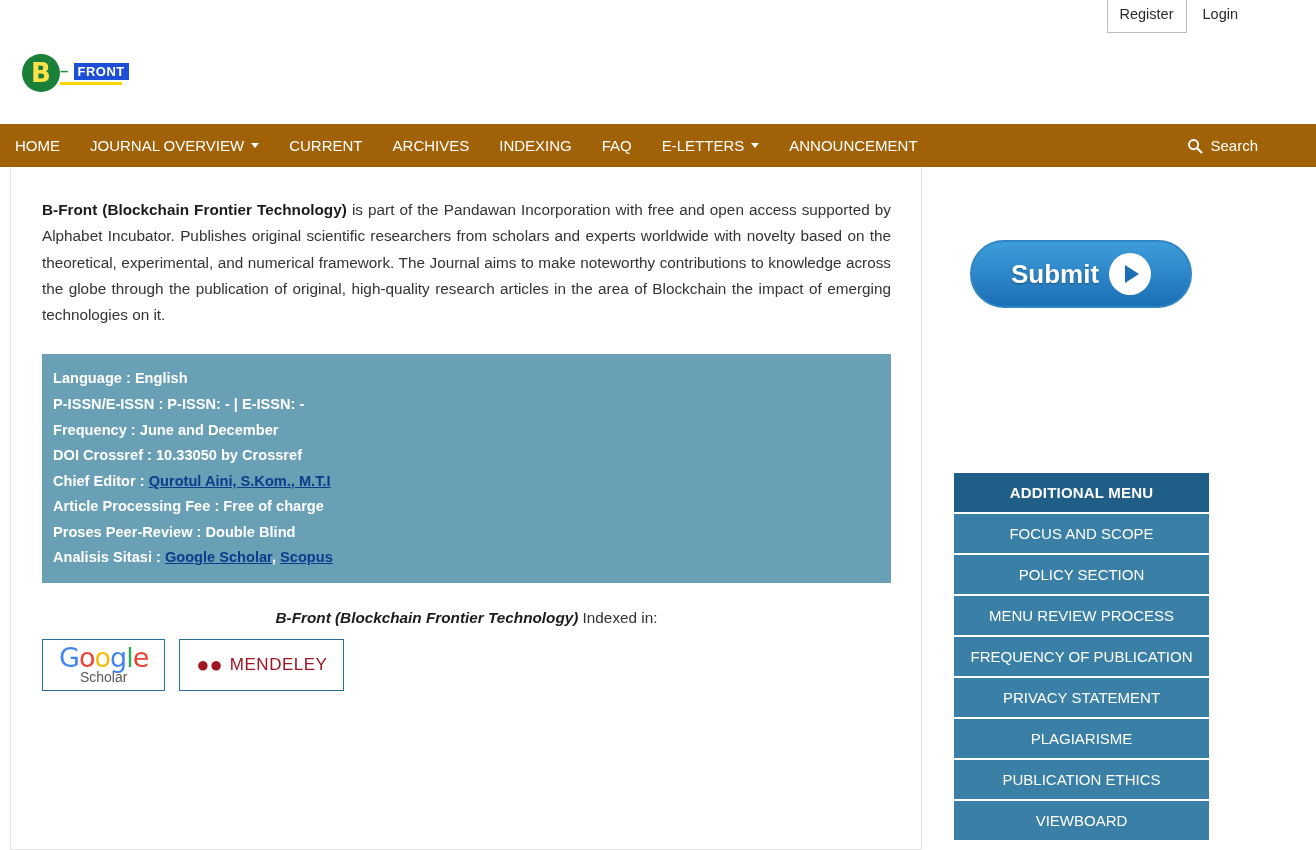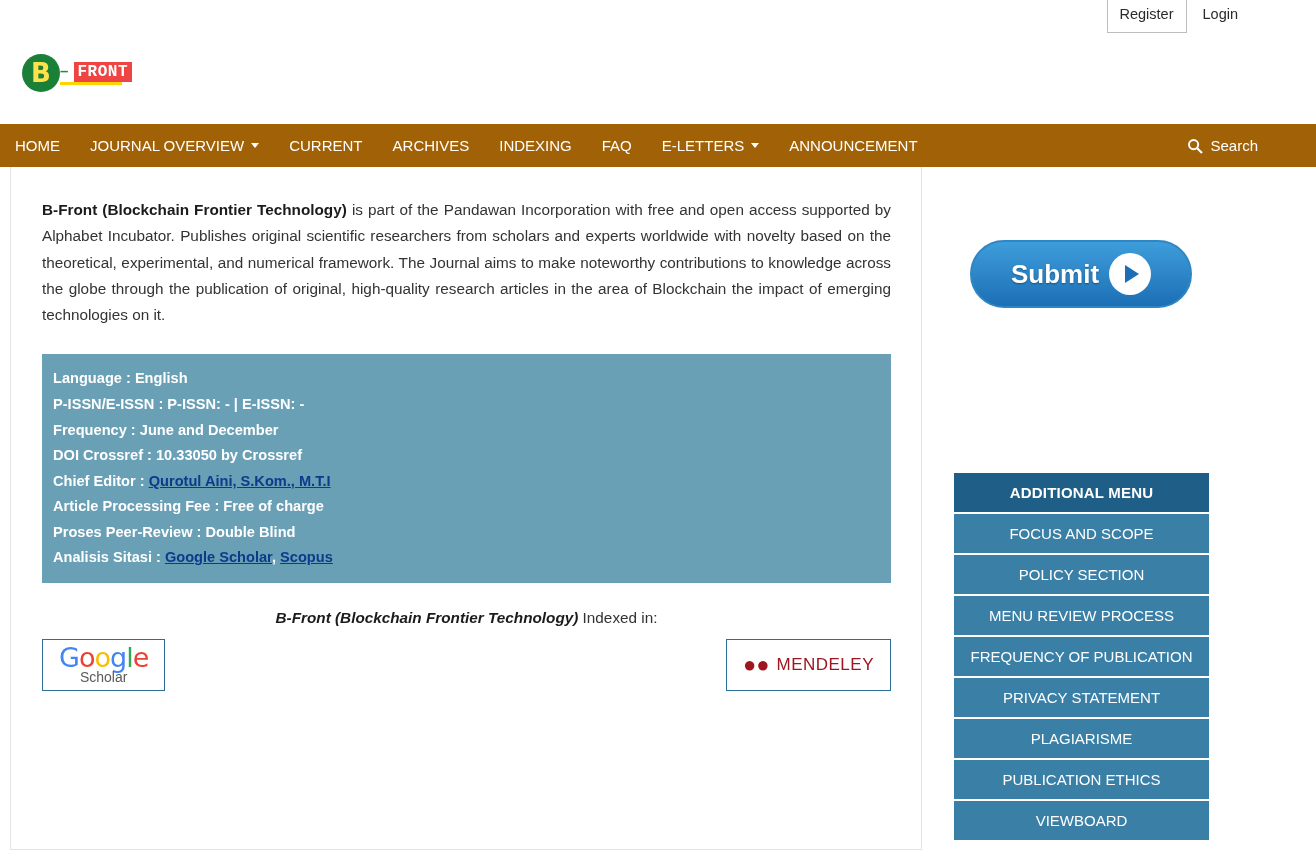--- a/index.html
+++ b/index.html
@@ -40,21 +40,21 @@
     font-weight: bold; font-size: 26px;
     display: flex; align-items: center; justify-content: center;
     font-family: "DejaVu Sans", sans-serif;
   }
   .logo-text {
     position: absolute; left: 48px; top: 12px;
     color: #1f8a3b; font-size: 15px; font-weight: bold; letter-spacing: .5px;
   }
   .logo-text .dash { color: #1f8a3b; }
   .logo-text .word {
-    background: #ef4444; color: #ffffff; padding: 1px 4px; font-size: 16px; font-family: Liberation Mono, monospace;
+    background: #1d4ed8; color: #ffffff; padding: 1px 4px; font-size: 13px;
   }
   .logo-underline {
     position: absolute; left: 48px; top: 32px; width: 62px; height: 3px; background: #ffd400;
   }
 
   
   .navbar {
     position: absolute; top: 124px; left: 0; width: 1316px; height: 43px;
     background: #a16207; display: flex; align-items: flex-start;
   }
@@ -98,21 +98,21 @@
   .info-line { white-space: nowrap; }
   .info-line .lbl { font-weight: bold; color: #ffffff; }
   .info-line .val-plain { font-weight: normal; color: #ffffff; }
   .info-line a { color: #0b3c8c; font-weight: bold; text-decoration: underline; }
 
   .indexed-line {
     text-align: center; margin: 26px 0 10px 0; font-size: 15.3px; color: #333;
   }
   .indexed-line i { font-weight: bold; font-style: italic; color: #1b1b1b; }
 
-  .badges { display: flex; justify-content: space-between; margin-top: 12px; }
+  .badges { display: flex; justify-content: flex-start; gap: 14px; margin-top: 12px; }
   .badge-box {
     border: 1px solid #2a6f97; background: #fff;
     height: 52px; display: flex; align-items: center; justify-content: center;
     padding: 0 16px;
   }
   .g-logo { font-size: 27px; letter-spacing: -1px; line-height: 1; font-family: "DejaVu Sans", sans-serif; }
   .g-logo .b1 { color: #4285F4; } .g-logo .r1 { color: #EA4335; }
   .g-logo .y1 { color: #FBBC05; } .g-logo .b2 { color: #4285F4; }
   .g-logo .g1 { color: #34A853; } .g-logo .r2 { color: #EA4335; }
   .g-sub { font-size: 14px; color: #5a5a5a; text-align: center; margin-top: -2px; }

